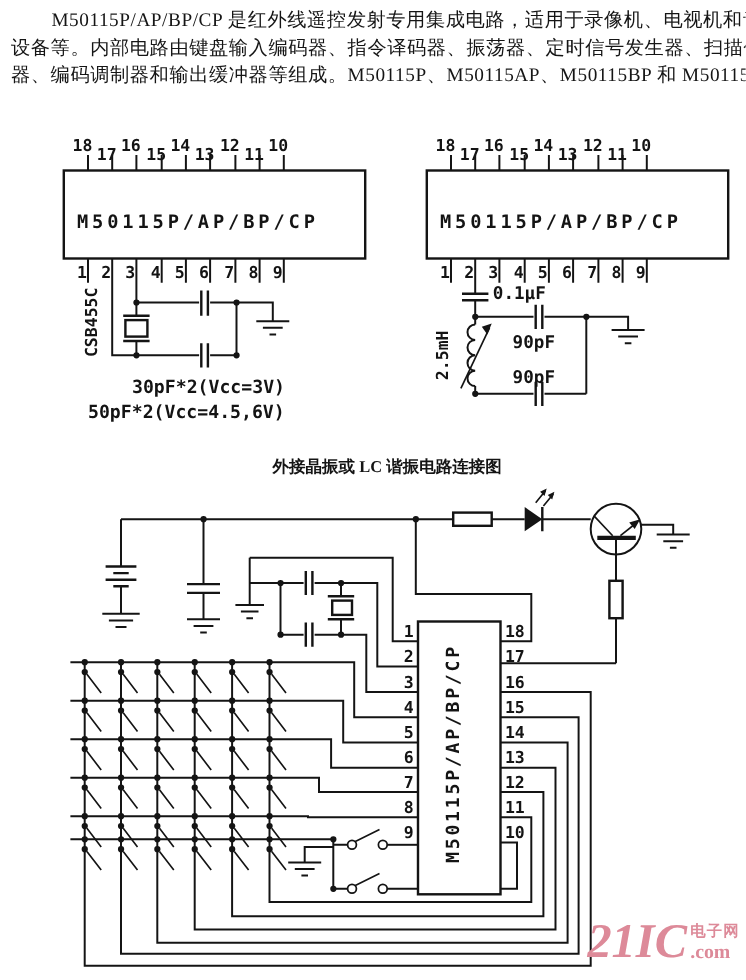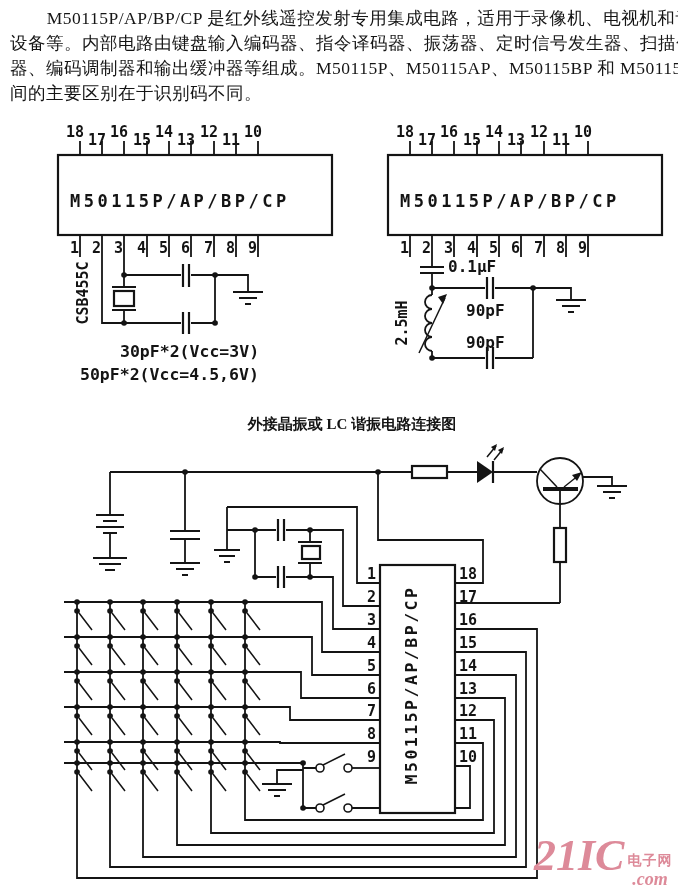--- a/index.html
+++ b/index.html
@@ -14,34 +14,33 @@
   .wire-thin{stroke:#141414;stroke-width:1.5;fill:none;}
   .box{stroke:#141414;stroke-width:2.2;fill:#fff;}
   .dots{stroke:#141414;stroke-width:5.6;stroke-linecap:round;fill:none;}
   .plate{stroke:#141414;stroke-width:2.2;fill:none;}
   .solid{fill:#141414;stroke:none;}
   .swc{fill:#fff;stroke:#141414;stroke-width:1.6;}
   #watermark{position:absolute;left:534px;top:836px;width:142px;height:48px;
              display:flex;align-items:flex-start;
              font-family:"Liberation Serif",serif;}
   #wm-brand{font-size:44px;font-weight:bold;font-style:italic;line-height:40px;color:#dd8a99;}
-  #wm-right{display:flex;flex-direction:column;margin-left:3px;margin-top:16px;color:#dd8a99;}
+  #wm-right{display:flex;flex-direction:column;margin-left:3px;margin-top:2px;color:#dd8a99;}
   #wm-site{font-size:14px;font-weight:bold;letter-spacing:1px;}
-  #wm-domain{font-size:18px;font-weight:bold;font-style:italic;line-height:18px;text-align:center;}
+  #wm-domain{font-size:18px;font-weight:bold;line-height:18px;}
 </style>
 </head>
 <body>
 
 <div id="page">
 
   <div id="intro">
     <div class="line indent">M50115P/AP/BP/CP 是红外线遥控发射专用集成电路，适用于录像机、电视机和音响</div>
     <div class="line">设备等。内部电路由键盘输入编码器、指令译码器、振荡器、定时信号发生器、扫描信 号发生</div>
     <div class="line">器、编码调制器和输出缓冲器等组成。M50115P、M50115AP、M50115BP 和 M50115CP 相互之</div>
-    <div class="line">间的主要区别在于识别码不同。</div>
   </div>
 
   <svg width="678" height="891" viewBox="0 0 678 891">
 
     <g>
       <rect x="58" y="155" width="274" height="80" class="box"></rect>
       <path class="wire" d="M80 141V155M102 141V155M124 141V155M147 141V155M169 141V155M191 141V155M214 141V155M236 141V155M258 141V155
            M80 235V257M147 235V257M169 235V257M191 235V257M214 235V257M236 235V257M258 235V257"></path>
       <text x="70" y="207" font-size="17" letter-spacing="3.5">M50115P/AP/BP/CP</text>
       <text x="84" y="137" font-size="15" text-anchor="end">18</text>

